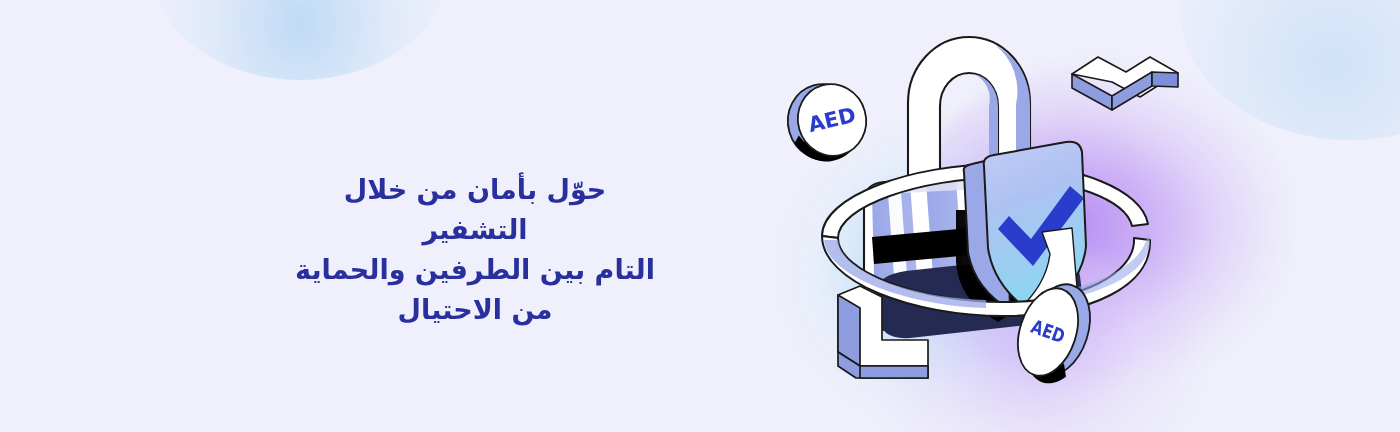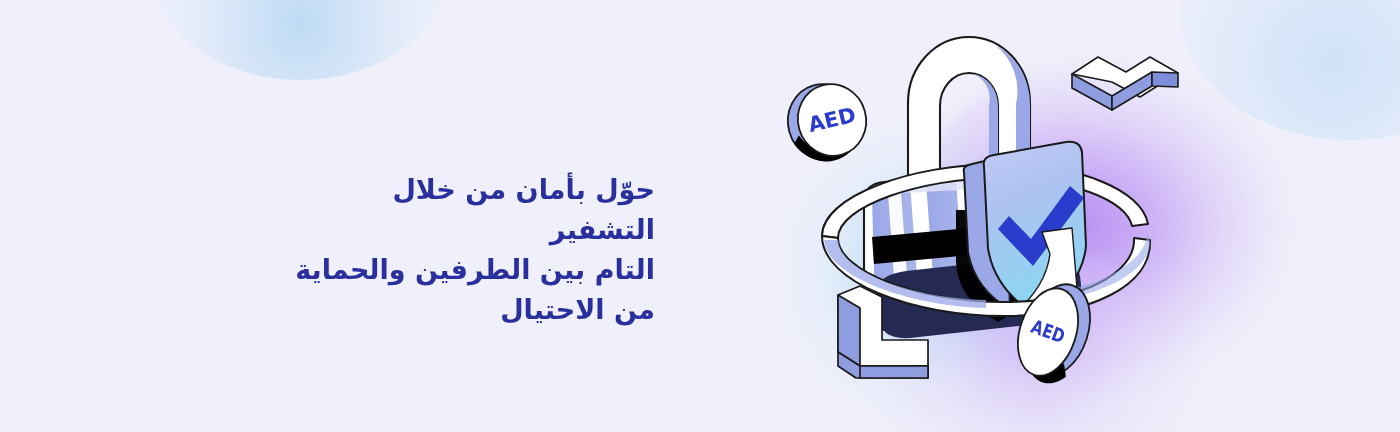--- a/index.html
+++ b/index.html
@@ -63,21 +63,21 @@
     position:absolute; left:0; top:0;
     width:460px; height:432px;
     overflow:visible;
   }
 
   
   .headline-block {
     position:absolute;
     left:295px; top:170px;
     width:360px;
-    text-align:right;
+    text-align:center;
     direction:rtl;
   }
   .headline {
     font-family:"DejaVu Sans", sans-serif;
     font-size:27px;
     line-height:40px;
     font-weight:700;
     color:#2a2f9e;
     letter-spacing:0px;
     white-space:pre-line;

